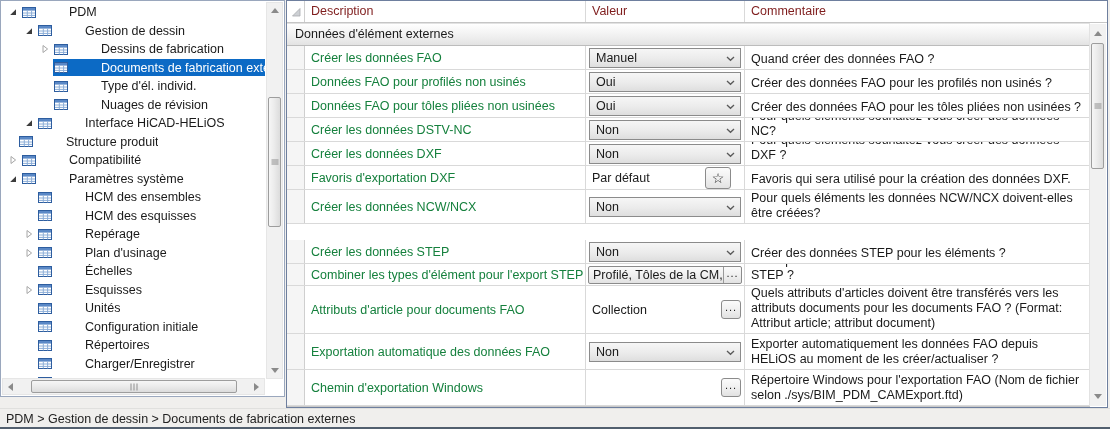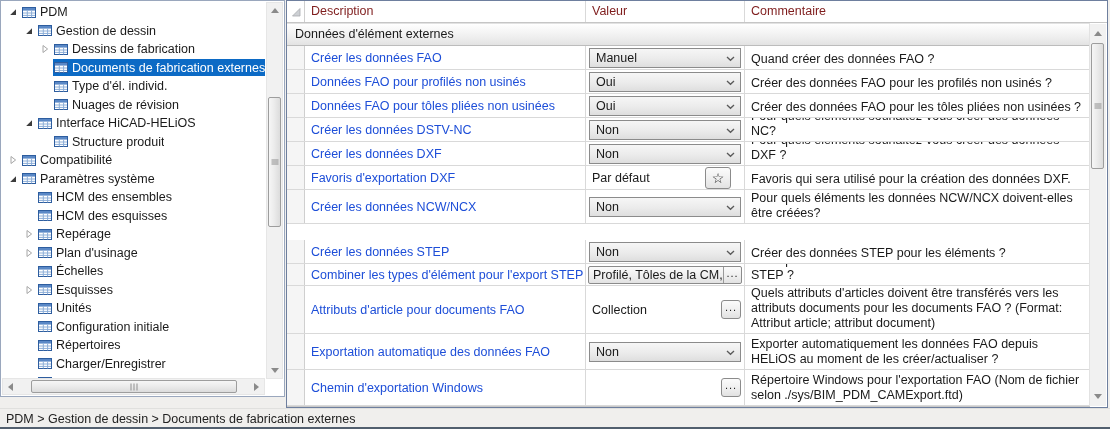--- a/index.html
+++ b/index.html
@@ -4,21 +4,21 @@
 <style>
   html,body{margin:0;padding:0;}
   body{width:1110px;height:429px;overflow:hidden;font-family:"Liberation Sans",sans-serif;background:#f0efed;position:relative;}
   .app{position:absolute;inset:0;}
 
   
   .left-panel{position:absolute;left:0;top:0;width:285px;height:397px;background:#fff;border:1px solid #9aa7bd;box-sizing:border-box;}
   .tree-viewport{position:absolute;left:1px;top:2px;width:263px;height:376px;overflow:hidden;}
   .tree-row{display:flex;align-items:center;height:18.5px;white-space:nowrap;font-size:12.5px;color:#1a1a1a;overflow:hidden;}
   .tree-arrow{width:16px;height:12px;display:inline-flex;align-items:center;justify-content:center;flex:0 0 16px;}
-  .tree-content{display:flex;align-items:center;flex:1;height:17px;overflow:hidden;}
+  .tree-content{display:flex;align-items:center;flex:1;height:17px;overflow:hidden;gap:29px;}
   .tree-content.selected{background:var(--sel);color:#fff;}
   .tree-icon{width:14px;height:13px;margin:0 4px 0 1px;flex:0 0 14px;display:inline-flex;}
   .tree-label{overflow:hidden;}
 
   
   .sb-track-v{position:absolute;background:#f1f1f1;border:1px solid #e6e6e6;box-sizing:border-box;}
   .tree-vscroll{right:1px;top:1px;width:17px;height:377px;}
   .tree-hscroll{left:1px;bottom:1px;height:17px;width:263px;position:absolute;background:#f1f1f1;border:1px solid #e6e6e6;box-sizing:border-box;}
   .sb-btn{position:absolute;width:15px;height:15px;display:flex;align-items:center;justify-content:center;}
   .arr{width:0;height:0;}
@@ -40,21 +40,21 @@
   .hc-gutter{width:18px;padding:0;display:flex;align-items:center;justify-content:center;border-right:1px solid #cfcfcf;}
   .hc-desc{width:281px;}
   .hc-val{width:159px;}
   .hc-comment{flex:1;border-right:none;}
   .grid-body{position:absolute;left:0;top:22px;width:803px;bottom:0;display:flex;flex-direction:column;}
   .section-row{height:23px;flex:0 0 23px;background:linear-gradient(#ffffff,#efefef 60%,#e3e3e3);border-top:1px solid #e2e2e2;border-bottom:1px solid #bcbcbc;box-sizing:border-box;font-size:12.5px;color:#1a1a1a;line-height:21px;padding-left:8px;overflow:hidden;}
   .section-bottom{flex:1;border-top:1px solid #c9c9c9;font-size:12px;line-height:17px;}
   .grid-row{display:flex;box-sizing:border-box;border-bottom:1px solid #d9d9d9;flex:0 0 auto;overflow:hidden;}
   .cell{box-sizing:border-box;overflow:hidden;}
   .c-gutter{width:18px;background:#f5f5f5;border-right:1px solid #cfcfcf;}
-  .c-desc{width:281px;border-right:1px solid #d9d9d9;font-size:12.5px;color:#1d4ed8;display:flex;align-items:center;padding-left:6px;white-space:nowrap;}
+  .c-desc{width:281px;border-right:1px solid #d9d9d9;font-size:12.5px;color:#15803d;display:flex;align-items:center;padding-left:6px;white-space:nowrap;}
   .c-val{width:159px;border-right:1px solid #d9d9d9;display:flex;align-items:center;font-size:12.5px;color:#1a1a1a;}
   .c-comment{flex:1;font-size:12.5px;color:#1a1a1a;display:flex;align-items:flex-end;padding:2px 4px 2px 6px;line-height:15px;}
   .combo{flex:1;height:20px;margin:0 3px;border:1px solid #8b8b8b;background:linear-gradient(#f6f6f6,#ebebeb 55%,#dedede);display:flex;align-items:center;padding:0 2px 0 6px;box-sizing:border-box;overflow:hidden;}
   .combo .txt{flex:1;white-space:nowrap;overflow:hidden;}
   .chev{flex:0 0 9px;margin-right:3px;}
   .val-text{flex:1;padding-left:6px;white-space:nowrap;overflow:hidden;}
   .mini-btn{flex:0 0 auto;border:1px solid #8b8b8b;border-radius:3px;background:linear-gradient(#fbfbfb,#efefef 55%,#e2e2e2);display:flex;align-items:center;justify-content:center;box-sizing:border-box;color:#222;}
   .btn-star{width:26px;height:22px;margin-right:13px;font-size:14px;line-height:1;}
   .btn-dots{width:20px;height:19px;margin-right:3px;font-size:11px;letter-spacing:1px;line-height:1;padding-bottom:4px;}
   .combo-btn{flex:1;height:18px;margin:0 2px;border:1px solid #8b8b8b;border-radius:2px;background:linear-gradient(#fbfbfb,#efefef 55%,#e2e2e2);display:flex;align-items:center;overflow:hidden;box-sizing:border-box;font-size:12.5px;}
@@ -194,21 +194,21 @@
                 <rect x="1" y="2" width="12" height="2.6" fill="#5a88c6"></rect>
                 <line x1="1" y1="7" x2="13" y2="7" stroke="#8caed8"></line>
                 <line x1="1" y1="9.4" x2="13" y2="9.4" stroke="#8caed8"></line>
                 <line x1="5.3" y1="4.6" x2="5.3" y2="11.4" stroke="#8caed8"></line>
                 <line x1="9.6" y1="4.6" x2="9.6" y2="11.4" stroke="#8caed8"></line>
               </svg>
             </span>
             <span class="tree-label">Interface HiCAD-HELiOS</span>
           </span>
         </div>
-        <div class="tree-row" style="padding-left: 35px;">
+        <div class="tree-row" style="">
           <span class="tree-arrow"></span>
           <span class="tree-content">
             <span class="tree-icon">
               <svg width="14" height="13" viewBox="0 0 14 13">
                 <rect x="0.5" y="1.5" width="13" height="10" fill="#fff" stroke="#2d5d9f"></rect>
                 <rect x="1" y="2" width="12" height="2.6" fill="#5a88c6"></rect>
                 <line x1="1" y1="7" x2="13" y2="7" stroke="#8caed8"></line>
                 <line x1="1" y1="9.4" x2="13" y2="9.4" stroke="#8caed8"></line>
                 <line x1="5.3" y1="4.6" x2="5.3" y2="11.4" stroke="#8caed8"></line>
                 <line x1="9.6" y1="4.6" x2="9.6" y2="11.4" stroke="#8caed8"></line>

